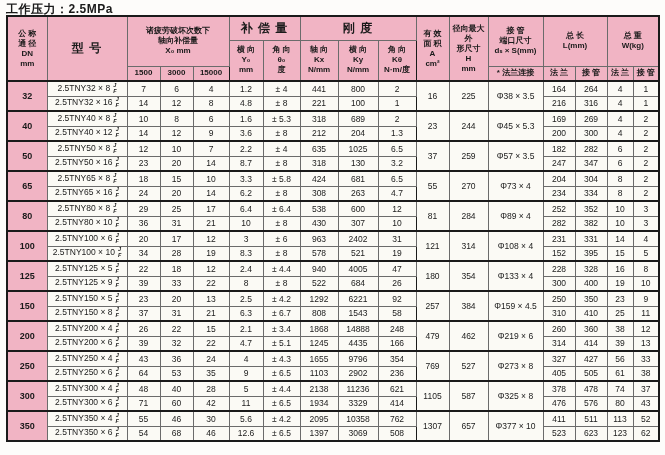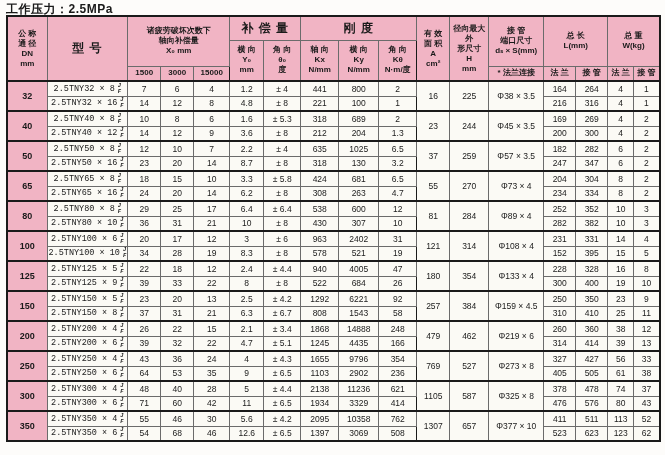--- a/index.html
+++ b/index.html
@@ -39,21 +39,21 @@
   thead tr.h3 { height:15px; }
   tbody td {
     font-size:8.5px; height:15px; padding:0 1px;
     background:#fbfaf5; line-height:1;
   }
   tbody td.dn {
     background:#f1b4c4; font-size:9px; font-weight:bold;
   }
   .bl { border-left:1.5px solid #1a1a1a; }
   tr.group-start td { border-top:2px solid #1a1a1a; }
-  td.model { text-align:center; white-space:nowrap; font-size:8.5px;font-family:Liberation Mono, monospace; }
+  td.model { text-align:center; white-space:nowrap; font-size:8.5px; }
   .jf {
     display:inline-flex; flex-direction:column; vertical-align:middle;
     font-size:5.5px; line-height:1.05; margin-left:3px; font-weight:bold;
   }
   .pre { white-space:pre-line; }
 </style>
 </head>
 <body>
 
 <div class="titlebar">
@@ -186,21 +186,21 @@
         <td class="bl">10</td>
         <td>8</td>
         <td>6</td>
         <td class="bl">1.6</td>
         <td>± 5.3</td>
         <td class="bl">318</td>
         <td>689</td>
         <td>2</td>
         <td class="bl" rowspan="2">23</td>
         <td class="bl" rowspan="2">244</td>
-        <td class="bl" rowspan="2">Φ45 × 3.5</td>
+        <td class="bl" rowspan="2">Φ45 × 5.3</td>
         <td class="bl">169</td>
         <td>269</td>
         <td class="bl">4</td>
         <td>2</td>
       </tr>
       <tr>
         <td class="model"><span>2.5TNY40 × 12</span><span class="jf">
             <i>J</i>
             <i>F</i>
           </span></td>

